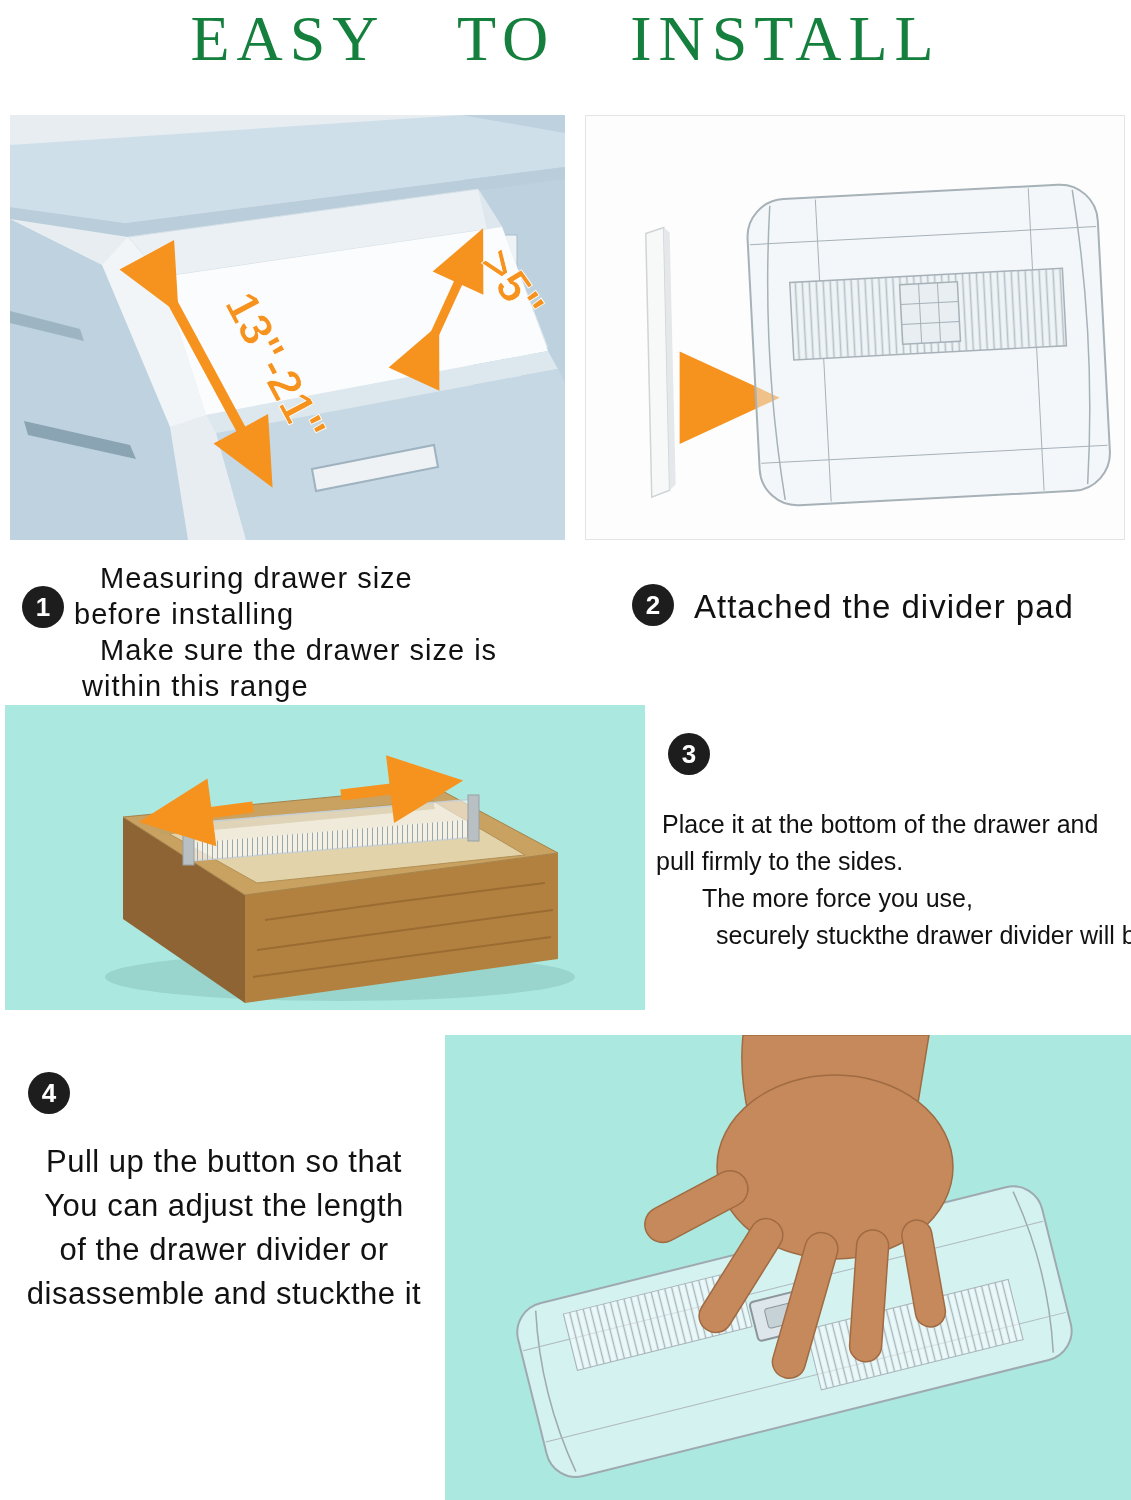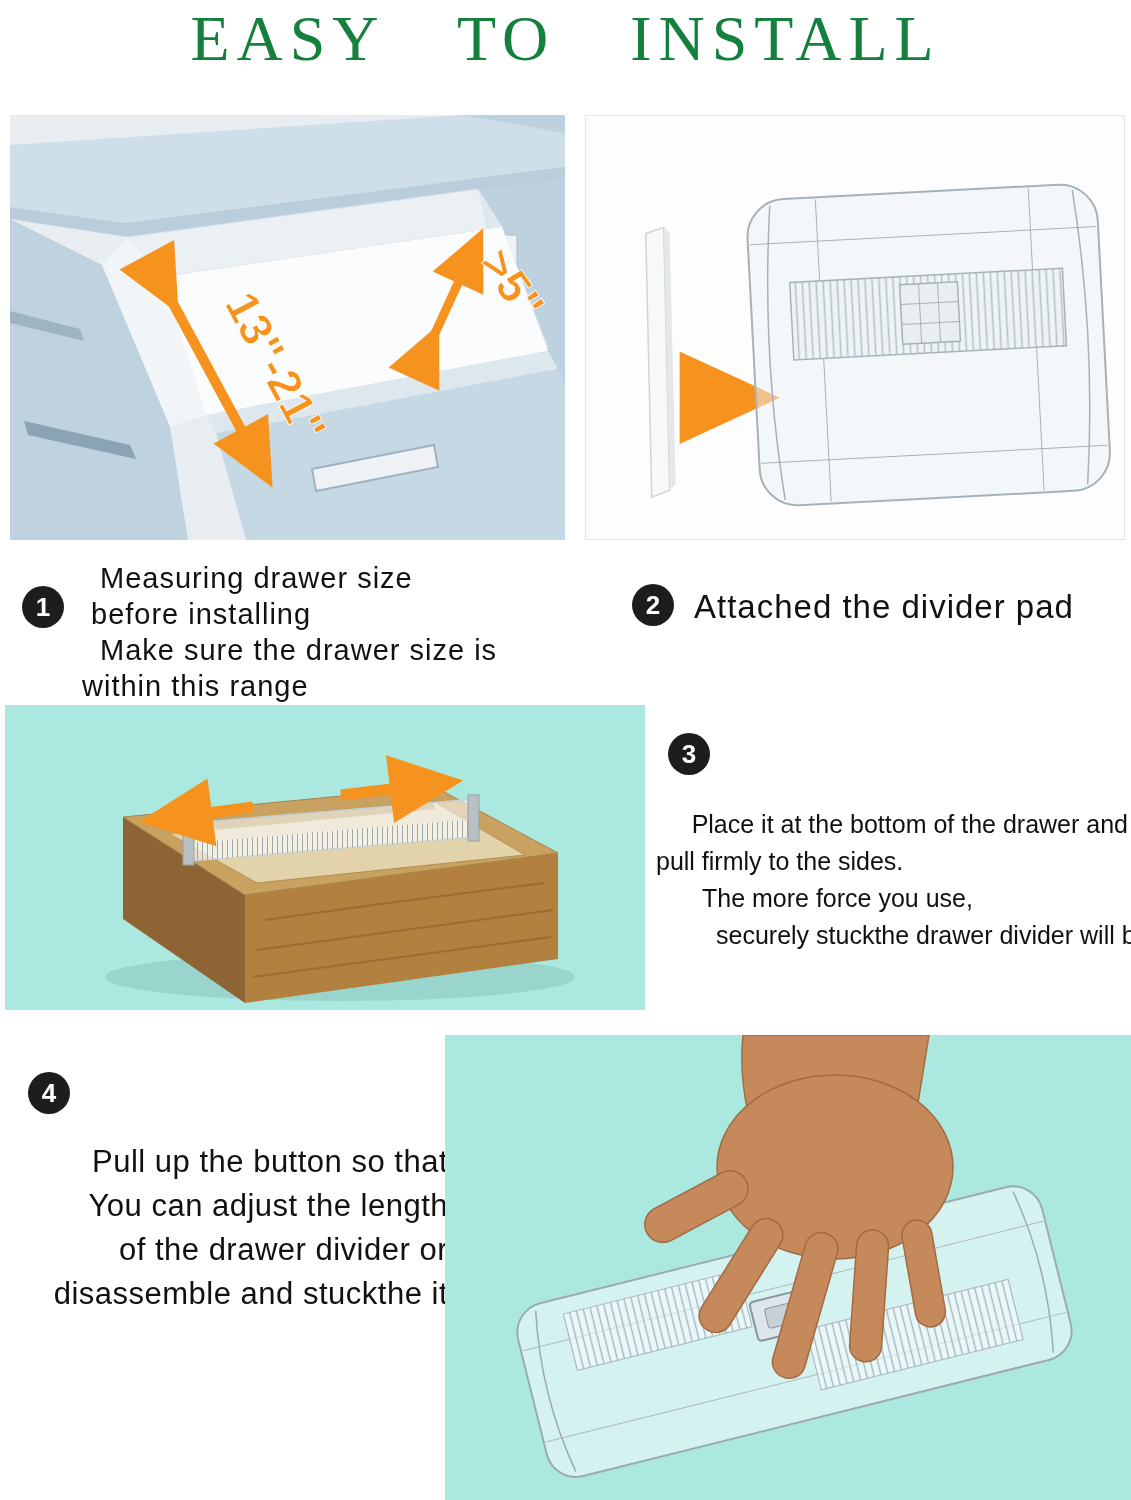--- a/index.html
+++ b/index.html
@@ -27,33 +27,33 @@
     display:flex;align-items:center;justify-content:center;
     font-size:26px;font-weight:bold;
   }
   .badge-1{left:22px;top:586px;}
   .badge-2{left:632px;top:584px;}
   .badge-3{left:668px;top:733px;}
   .badge-4{left:28px;top:1072px;}
 
   .step1-text{position:absolute;left:74px;top:560px;width:520px;font-size:29px;line-height:36px;letter-spacing:1px;}
   .step1-text .l0{margin-left:26px;}
-  .step1-text .l1{margin-left:17px;}
+  .step1-text .l1{margin-left:0;}
   .step1-text .l2{margin-left:26px;}
   .step1-text .l3{margin-left:8px;}
 
   .step2-text{position:absolute;left:694px;top:588px;width:430px;font-size:33px;letter-spacing:1px;}
 
   .step3-text{position:absolute;left:656px;top:806px;width:472px;font-size:25px;line-height:37px;}
-  .step3-text .l0{margin-left:6px;text-align:right;}
+  .step3-text .l0{margin-left:6px;}
   .step3-text .l1{}
   .step3-text .l2{margin-left:46px;}
   .step3-text .l3{margin-left:60px;}
 
-  .step4-text{position:absolute;left:0px;top:1140px;width:448px;font-size:31px;line-height:44px;text-align:right;letter-spacing:0.5px;}
+  .step4-text{position:absolute;left:0px;top:1140px;width:448px;font-size:31px;line-height:44px;text-align:center;letter-spacing:0.5px;}
 
   .line{white-space:nowrap;}
 </style>
 </head>
 <body>
 
 <div class="page">
 
   <div class="title">EASY TO INSTALL</div>
 

